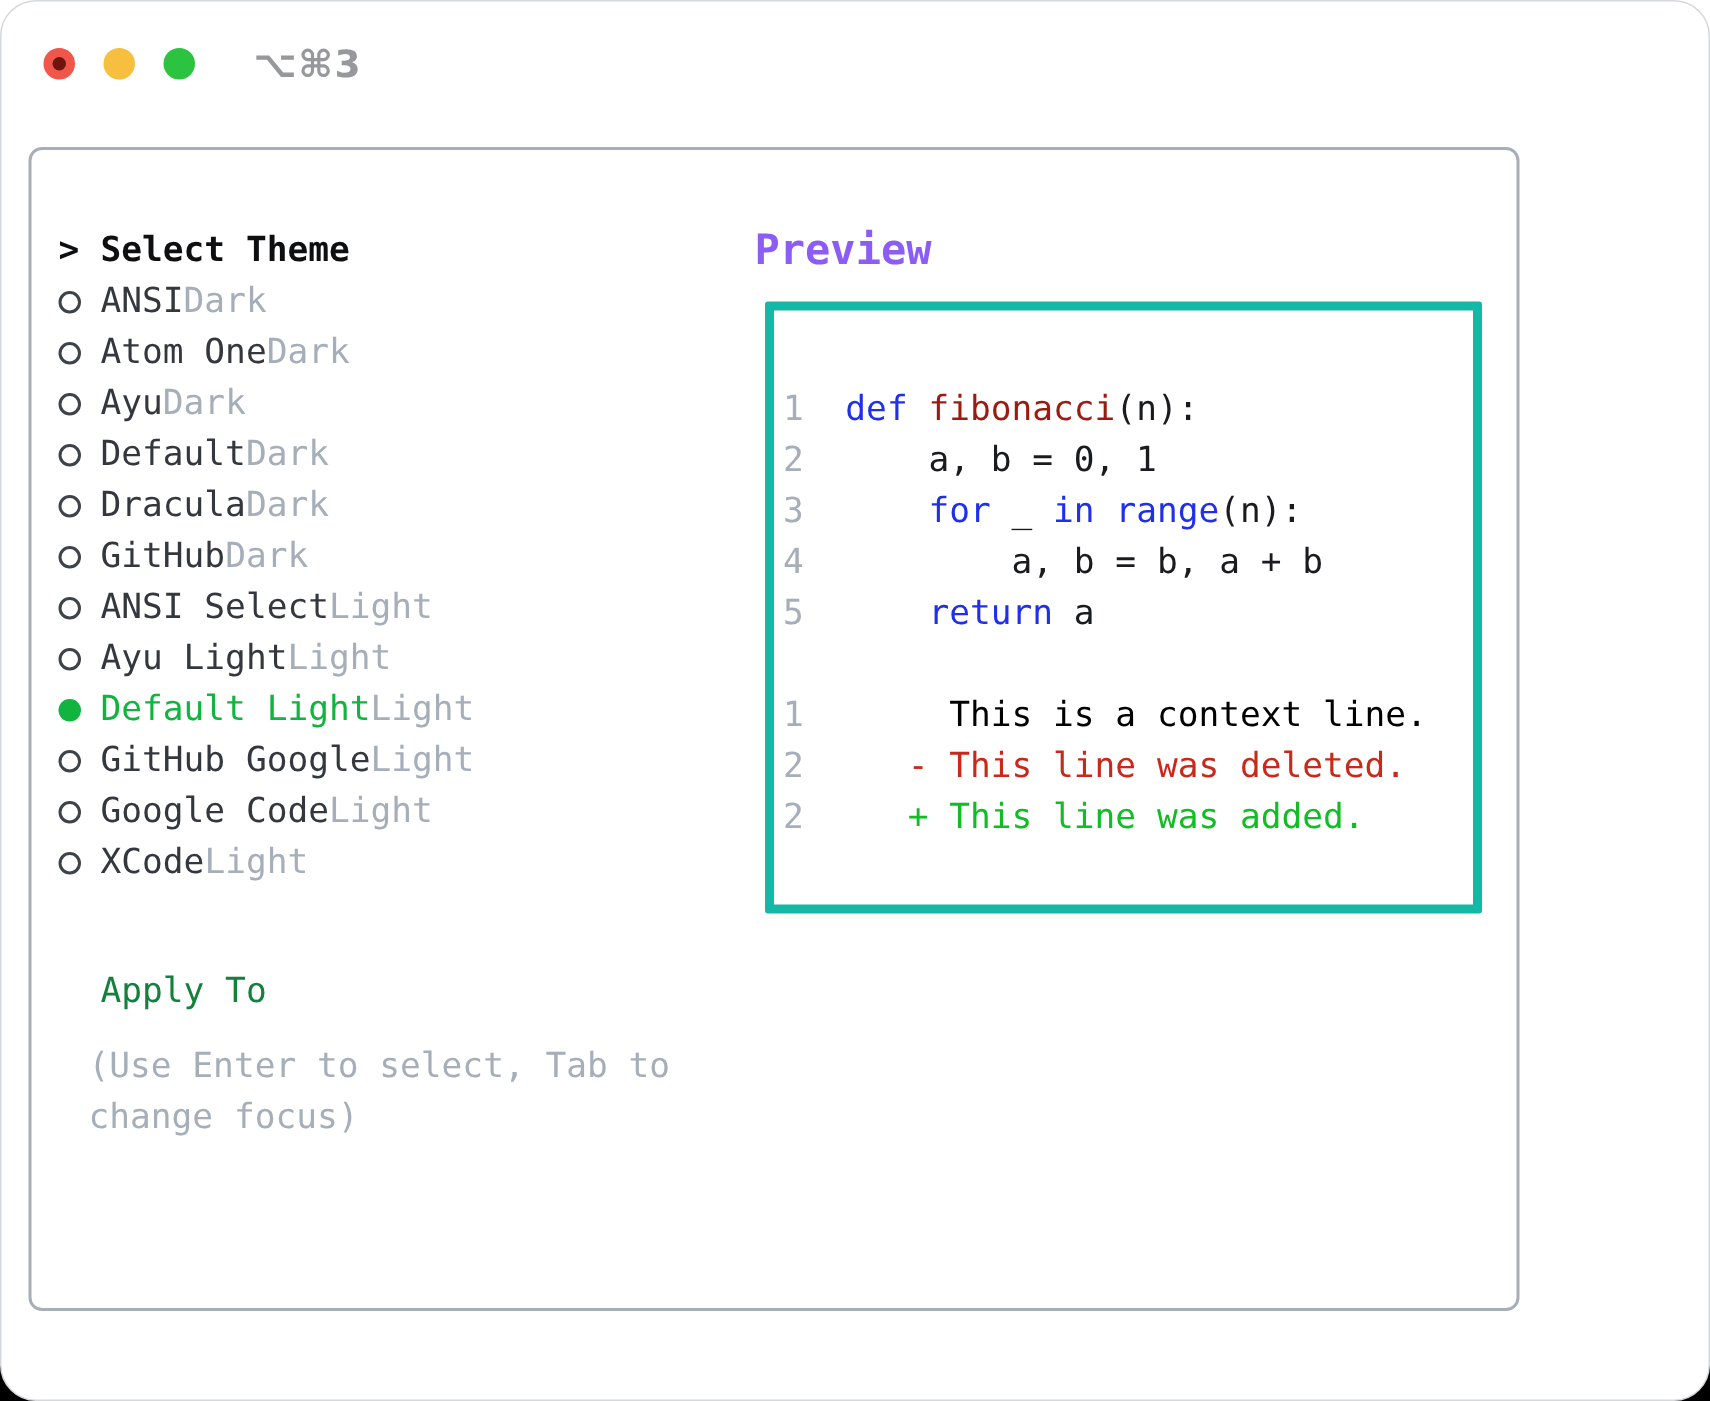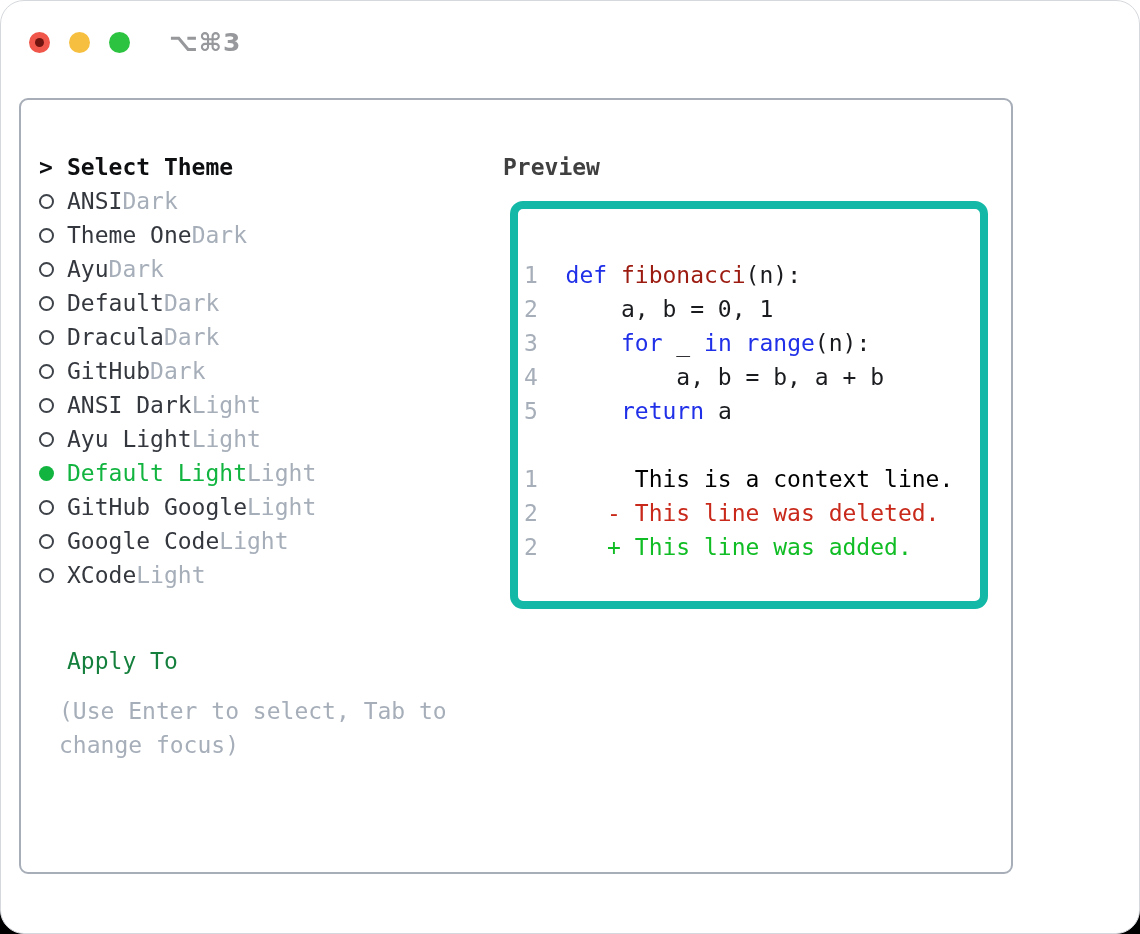--- a/index.html
+++ b/index.html
@@ -39,26 +39,26 @@
   .radio.on { width:15px; height:15px; border:none; background:var(--accent,#12b440); }
   .hdr { font-weight:bold; color:#0e0f11; }
   .subhdr { color:#15803d;margin-top:36px; }
   .t-variant { color:#a6aeb9; }
   .t-name.sel { color:var(--accent,#12b440); }
   .apply-label.sel { color:var(--accent,#12b440); }
   .spacer { height:34px; }
   .hint { margin-top:0; width:404px; color:#a6aeb9; line-height:34px;margin-left:20px; }
   
   .preview-hdr {
-    position:absolute; left:482px; top:50px; font-size:23px; line-height:34px;
-    font-weight:bold; color:#404040;
+    position:absolute; left:482px; top:50px; font-size:28px; line-height:34px;
+    font-weight:bold; color:#8b5cf6;
   }
   .preview-box {
     position:absolute; left:489px; top:101px; width:478px; height:408px;
-    border:8px solid #14b8a6; border-radius:13px; box-sizing:border-box;
+    border:6px solid #14b8a6; border-radius:2px; box-sizing:border-box;
     padding:49px 0 0 6px; font-size:23px; line-height:34px; white-space:pre; overflow:hidden;
   }
   .cl { height:34px; }
   .ln  { color:#a6aeb9; }
   .pl  { color:#191b1e; }
   .kw  { color:var(--kw,#2030e8); }
   .fn  { color:var(--fn,#9c1b10); }
   .ctx { color:#000000; }
   .del { color:var(--del,#c8291a); }
   .add { color:var(--add,#11bd25); }
@@ -83,26 +83,26 @@
   <div class="panel">
 
     <div class="left-col">
       <div class="row">
         <span class="marker sel-marker">&gt;</span>
         <span class="hdr">Select Theme</span>
       </div>
 
       <div id="theme-items">
           <div class="row"><span class="marker"><span class="radio"></span></span><span class="t-name">ANSI</span> <span class="t-variant">Dark</span></div>
-          <div class="row"><span class="marker"><span class="radio"></span></span><span class="t-name">Theme One</span> <span class="t-variant">Dark</span></div>
+          <div class="row"><span class="marker"><span class="radio"></span></span><span class="t-name">Atom One</span> <span class="t-variant">Dark</span></div>
           <div class="row"><span class="marker"><span class="radio"></span></span><span class="t-name">Ayu</span> <span class="t-variant">Dark</span></div>
           <div class="row"><span class="marker"><span class="radio"></span></span><span class="t-name">Default</span> <span class="t-variant">Dark</span></div>
           <div class="row"><span class="marker"><span class="radio"></span></span><span class="t-name">Dracula</span> <span class="t-variant">Dark</span></div>
           <div class="row"><span class="marker"><span class="radio"></span></span><span class="t-name">GitHub</span> <span class="t-variant">Dark</span></div>
-          <div class="row"><span class="marker"><span class="radio"></span></span><span class="t-name">ANSI Dark</span> <span class="t-variant">Light</span></div>
+          <div class="row"><span class="marker"><span class="radio"></span></span><span class="t-name">ANSI Select</span> <span class="t-variant">Light</span></div>
           <div class="row"><span class="marker"><span class="radio"></span></span><span class="t-name">Ayu Light</span> <span class="t-variant">Light</span></div>
           <div class="row"><span class="marker"><span class="radio on"></span></span><span class="t-name sel">Default Light</span> <span class="t-variant">Light</span></div>
           <div class="row"><span class="marker"><span class="radio"></span></span><span class="t-name">GitHub Google</span> <span class="t-variant">Light</span></div>
           <div class="row"><span class="marker"><span class="radio"></span></span><span class="t-name">Google Code</span> <span class="t-variant">Light</span></div>
           <div class="row"><span class="marker"><span class="radio"></span></span><span class="t-name">XCode</span> <span class="t-variant">Light</span></div>
         </div>
 
       <div class="spacer"></div>
 
       <div class="row">

